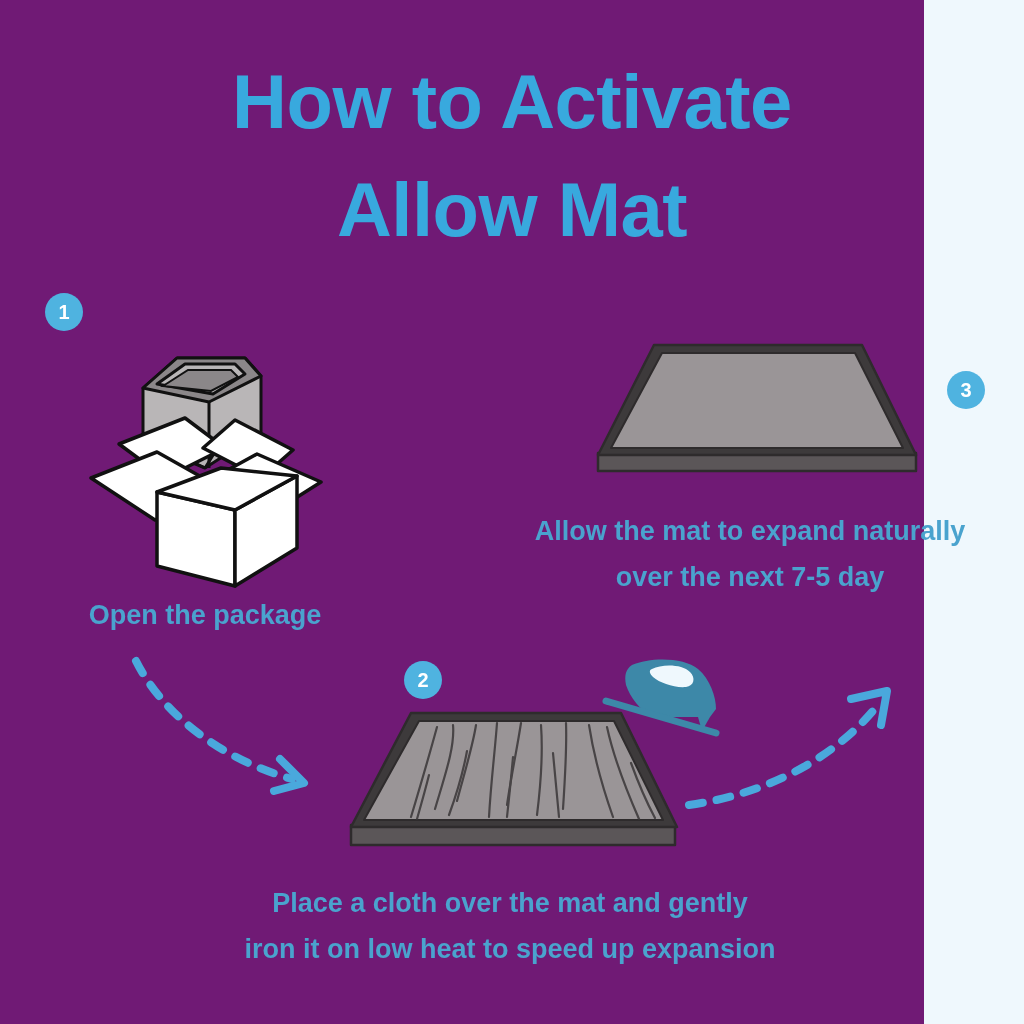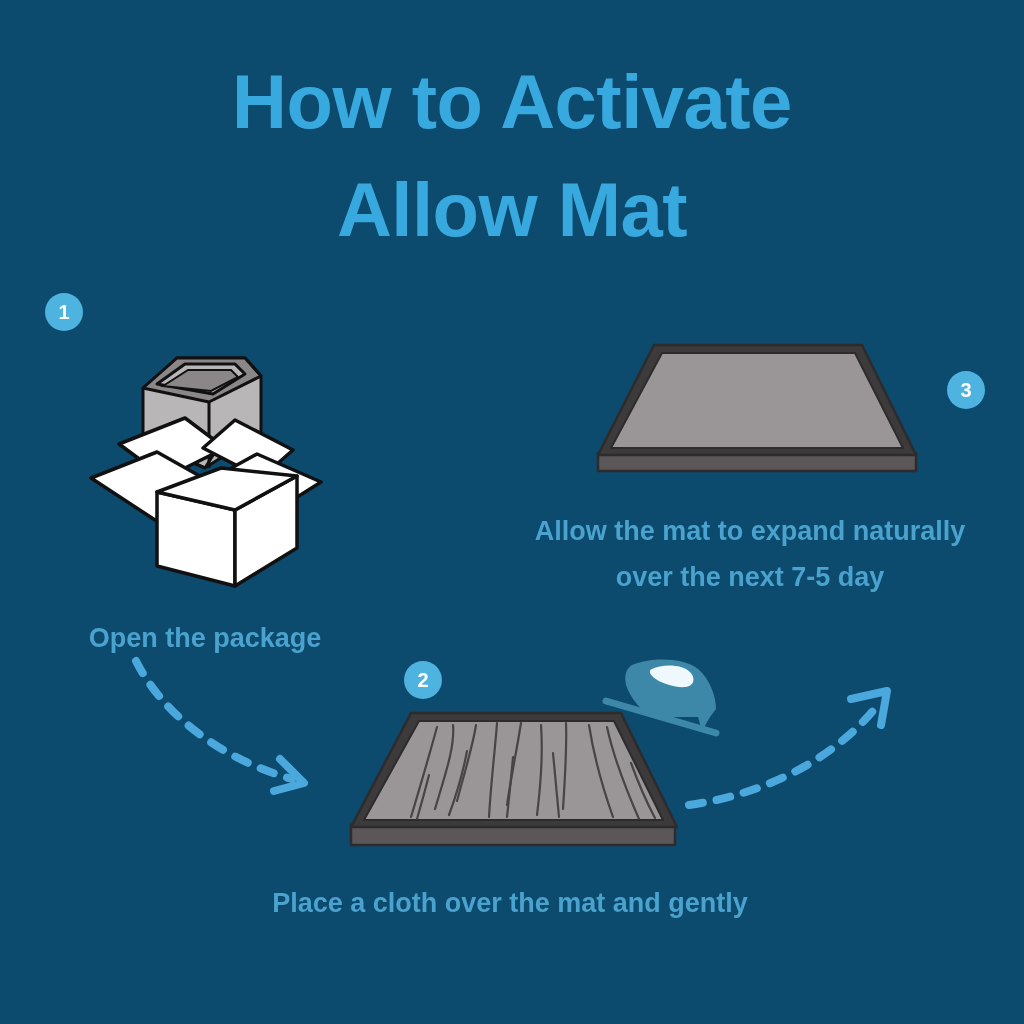--- a/index.html
+++ b/index.html
@@ -9,23 +9,23 @@
   }
   body {
     width: 1024px;
     height: 1024px;
     background: #eff8fd;
     font-family: "Liberation Sans", sans-serif;
     overflow: hidden;
   }
   #poster {
     position: relative;
-    width: 1024px;
+    width: 924px;
     height: 1024px;
-    background: #0c4a6e;
+    background: #701a75;
   }
 
   
   .title {
     position: absolute;
     left: 0;
     top: 48px;
     width: 1024px;
     text-align: center;
     color: #38a9de;
@@ -58,21 +58,21 @@
     position: absolute;
     color: #4aa3ce;
     font-size: 27px;
     font-weight: bold;
     line-height: 1.72;
     text-align: center;
     white-space: nowrap;
   }
   #caption-1 {
     left: 55px;
-    top: 615px;
+    top: 592px;
     width: 300px;
   }
   #caption-3 {
     left: 490px;
     top: 508px;
     width: 520px;
   }
   #caption-2 {
     left: 185px;
     top: 880px;
@@ -189,20 +189,21 @@
         <path d="M34 10 C52 2, 86 2, 100 14 C112 24, 118 42, 118 54 L112 62 L56 62 C42 56, 32 42, 28 30 C26 20, 28 14, 34 10 Z" fill="#3d88a8"></path>
         <path d="M54 14 C64 9, 84 9, 92 17 C98 23, 96 31, 88 32 C76 33, 62 28, 55 22 C51 18, 51 15, 54 14 Z" fill="#eff8fd"></path>
         <path d="M100 62 L104 76 L112 62 Z" fill="#3d88a8"></path>
       </g>
       <path d="M8 46 L118 78" stroke="#3d88a8" stroke-width="7" stroke-linecap="round" fill="none"></path>
     </svg>
   </div>
 
   <div class="caption" id="caption-2">
     <span class="line">Place a cloth over the mat and gently</span>
+    <span class="line">iron it on low heat to speed up expansion</span>
   </div>
 
   <div class="art" id="art-arrow1">
     <svg viewBox="0 0 235 165">
       <path d="M26 16 C50 64, 104 112, 182 134" fill="none" stroke="#4aa8dc" stroke-width="8" stroke-linecap="round" stroke-dasharray="14 14"></path>
       <path d="M170 114 L194 138 L164 146" fill="none" stroke="#4aa8dc" stroke-width="8" stroke-linecap="round" stroke-linejoin="round"></path>
     </svg>
   </div>
 
   <div class="art" id="art-arrow2">

